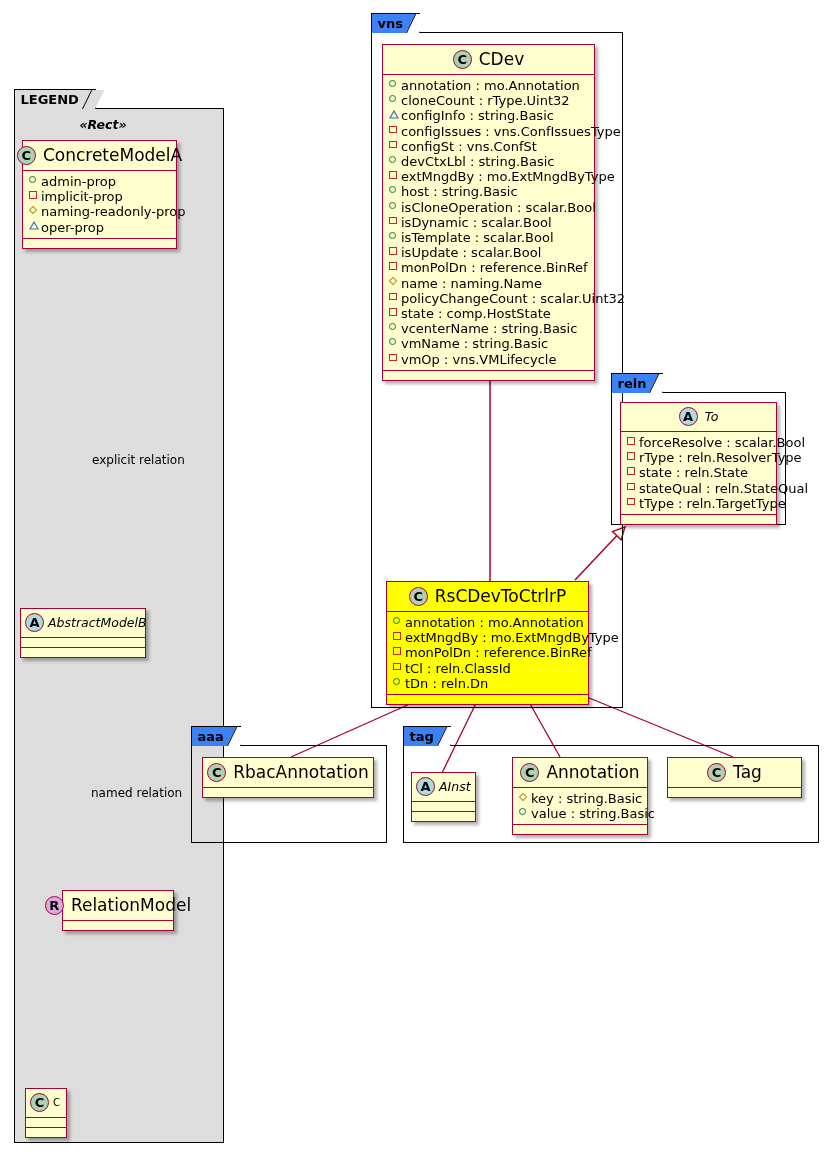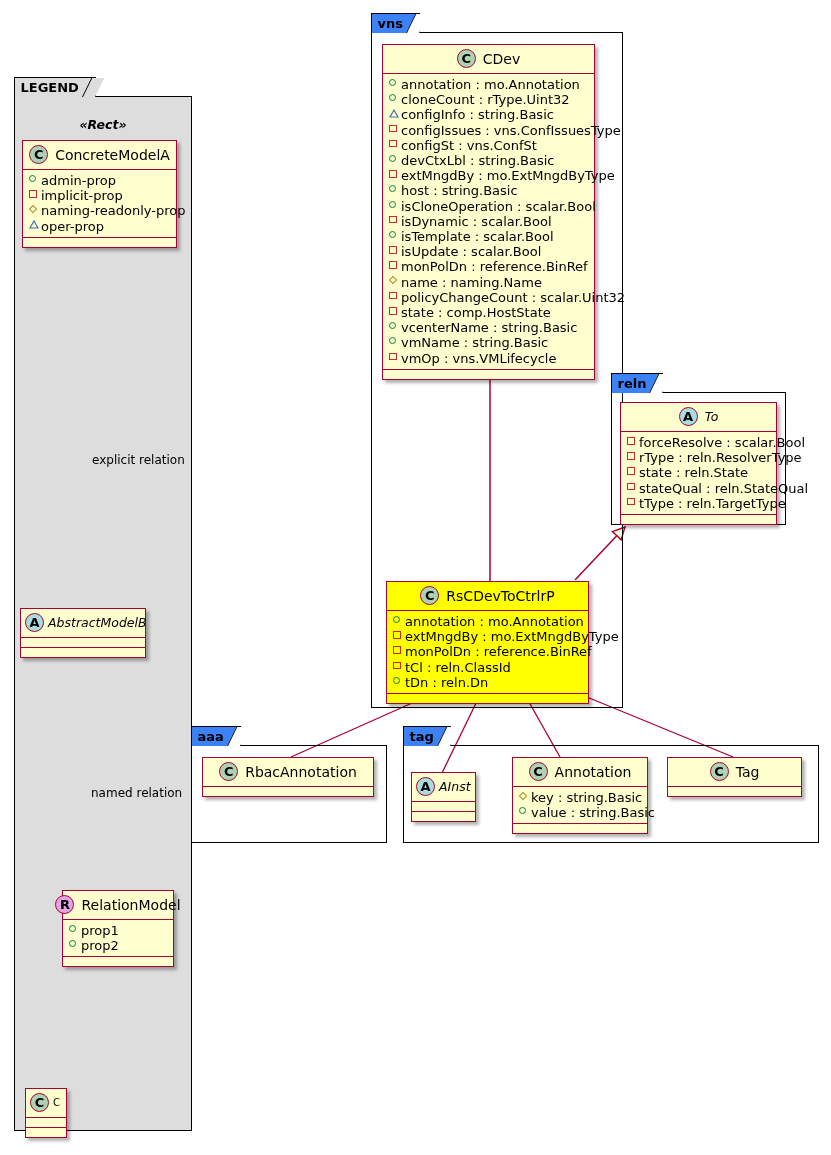--- a/index.html
+++ b/index.html
@@ -89,21 +89,21 @@
     display: flex;
     align-items: center;
     justify-content: center;
     gap: 7px;
   }
   .cls-header.left {
     justify-content: flex-start;
     padding-left: 4px;
     gap: 4px;
   }
-  .cls-name { font-size: 14px; }
+  .cls-name { font-size: 17px; }
   .cls-name.italic { font-style: italic; font-size: 12.5px; }
   .cls-name.tiny { font-size: 10px; }
 
   .badge {
     width: 19px; height: 19px;
     border-radius: 50%;
     display: inline-flex;
     align-items: center;
     justify-content: center;
     font-weight: bold;
@@ -243,21 +243,21 @@
     <g>
       <path d="M525,695 L560,757" fill="none" stroke="#A80036" stroke-width="1.3"></path>
       <path d="M524,688 L533,692 L529,702 L519,698 z" fill="#A80036"></path>
     </g>
     <g>
       <path d="M582,695 L733,757" fill="none" stroke="#A80036" stroke-width="1.3"></path>
       <path d="M578,688 L588,690 L586,700 L575,697 z" fill="#A80036"></path>
     </g>
   </svg>
 
-  <div class="pkg shaded" style="left:14px; top:96px; width:178px; height:1035px;">
+  <div class="pkg shaded" style="left:14px; top:108px; width:210px; height:1035px;">
     <div class="pkg-tab">LEGEND</div>
   </div>
 
   <div class="stereotype" style="left:22px; top:117px; width:162px;">«Rect»</div>
 
   <div class="cls" style="left:22px; top:140px; width:155px;">
     <div class="cls-header">
       <span class="badge C">C</span>
       <span class="cls-name">ConcreteModelA</span>
     </div>
@@ -297,30 +297,20 @@
     <div class="cls-methods"></div>
   </div>
 
   <div class="edge-label" style="left:63px; top:786px;margin-left:28px;">named relation</div>
 
   <div class="cls" style="left:62px; top:890px; width:112px;">
     <div class="cls-header">
       <span class="badge R">R</span>
       <span class="cls-name">RelationModel</span>
     </div>
-    <div class="cls-attrs">
-      <div class="attr">
-        <span class="vis circle"></span>
-        <span>prop1</span>
-      </div>
-      <div class="attr">
-        <span class="vis circle"></span>
-        <span>prop2</span>
-      </div>
-    </div>
     <div class="cls-methods"></div>
   </div>
 
   <div class="cls" style="left:25px; top:1088px; width:42px;">
     <div class="cls-header left">
       <span class="badge C">C</span>
       <span class="cls-name tiny">C</span>
     </div>
     <div class="cls-attrs empty"></div>
     <div class="cls-methods"></div>

